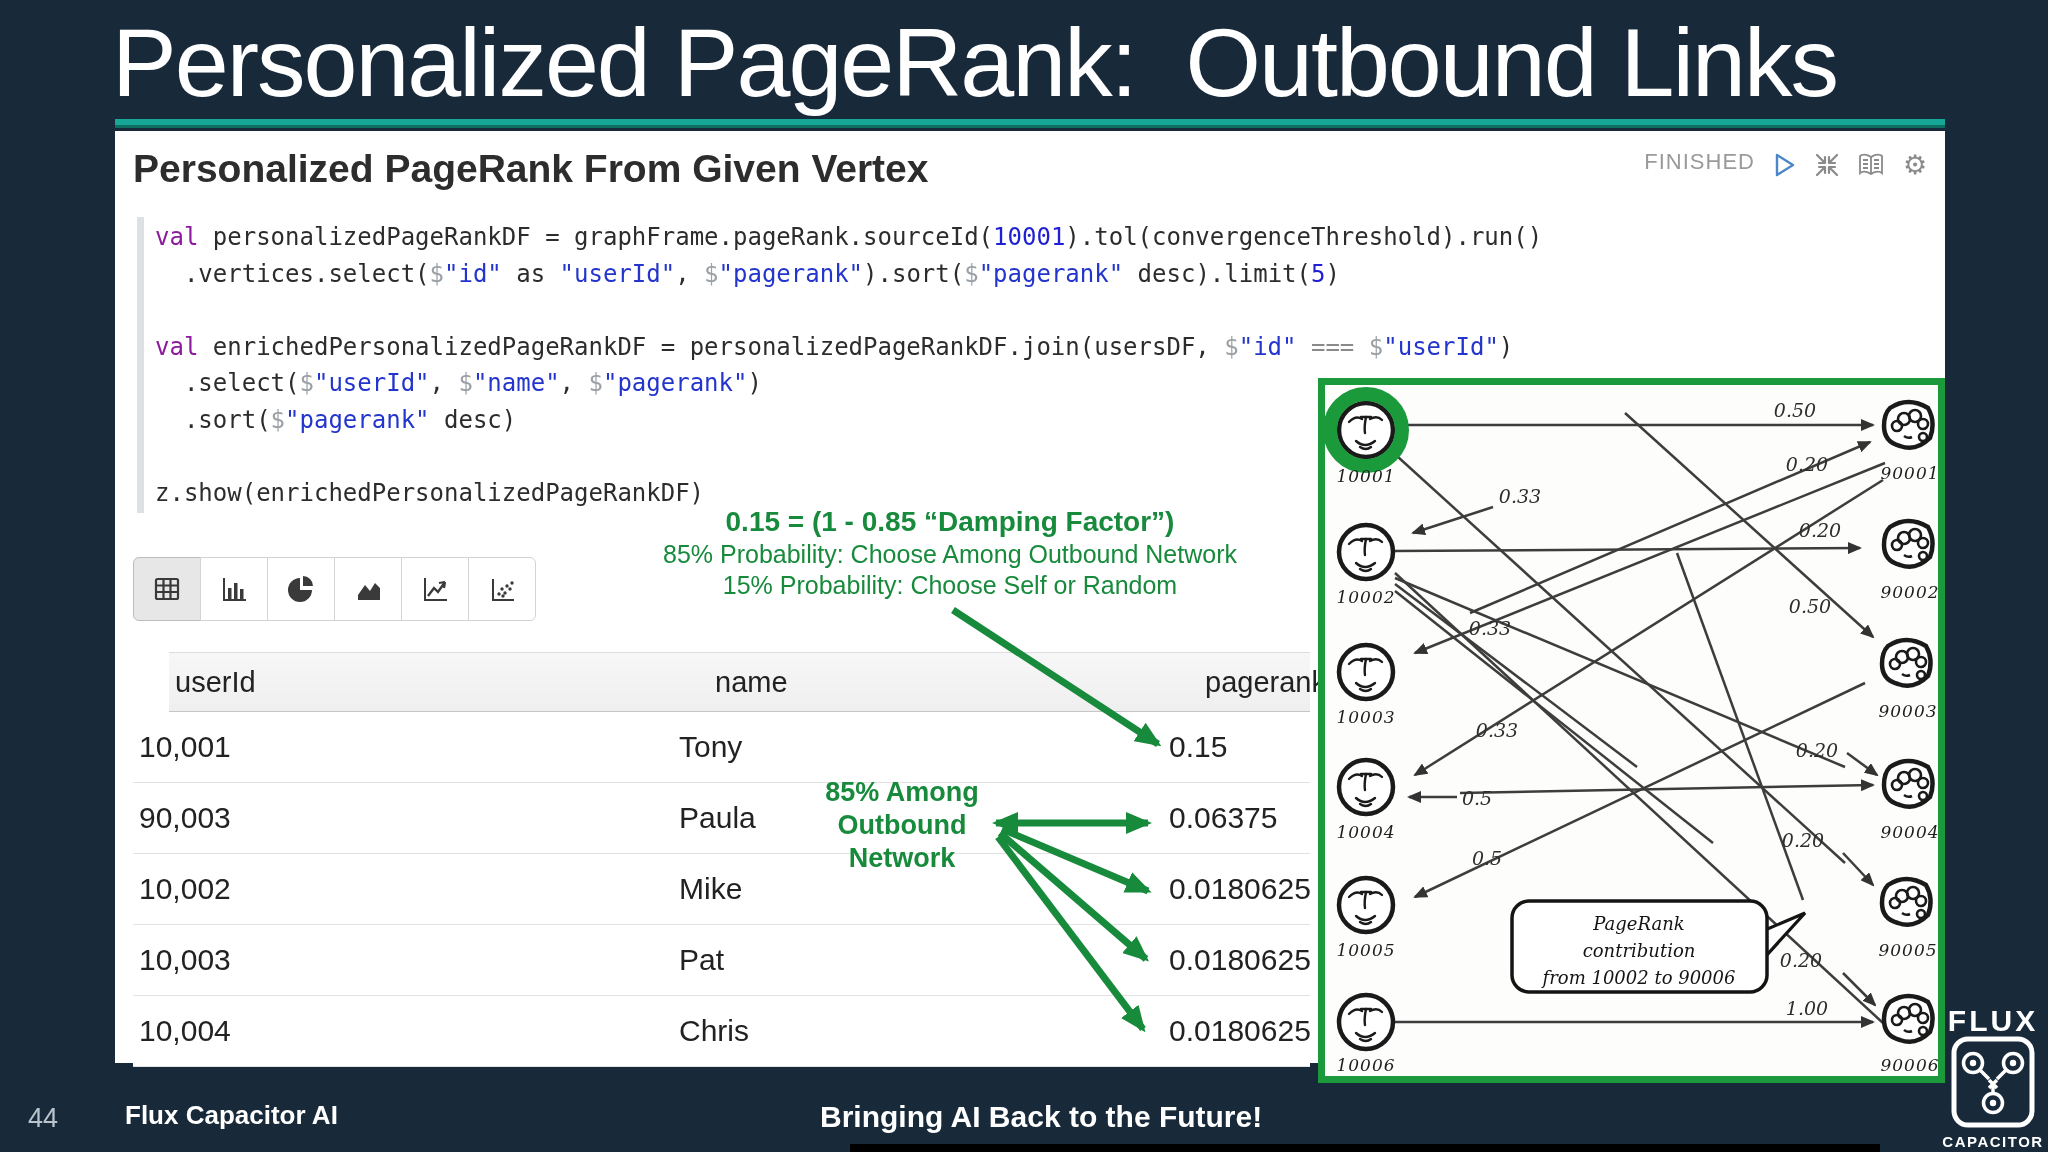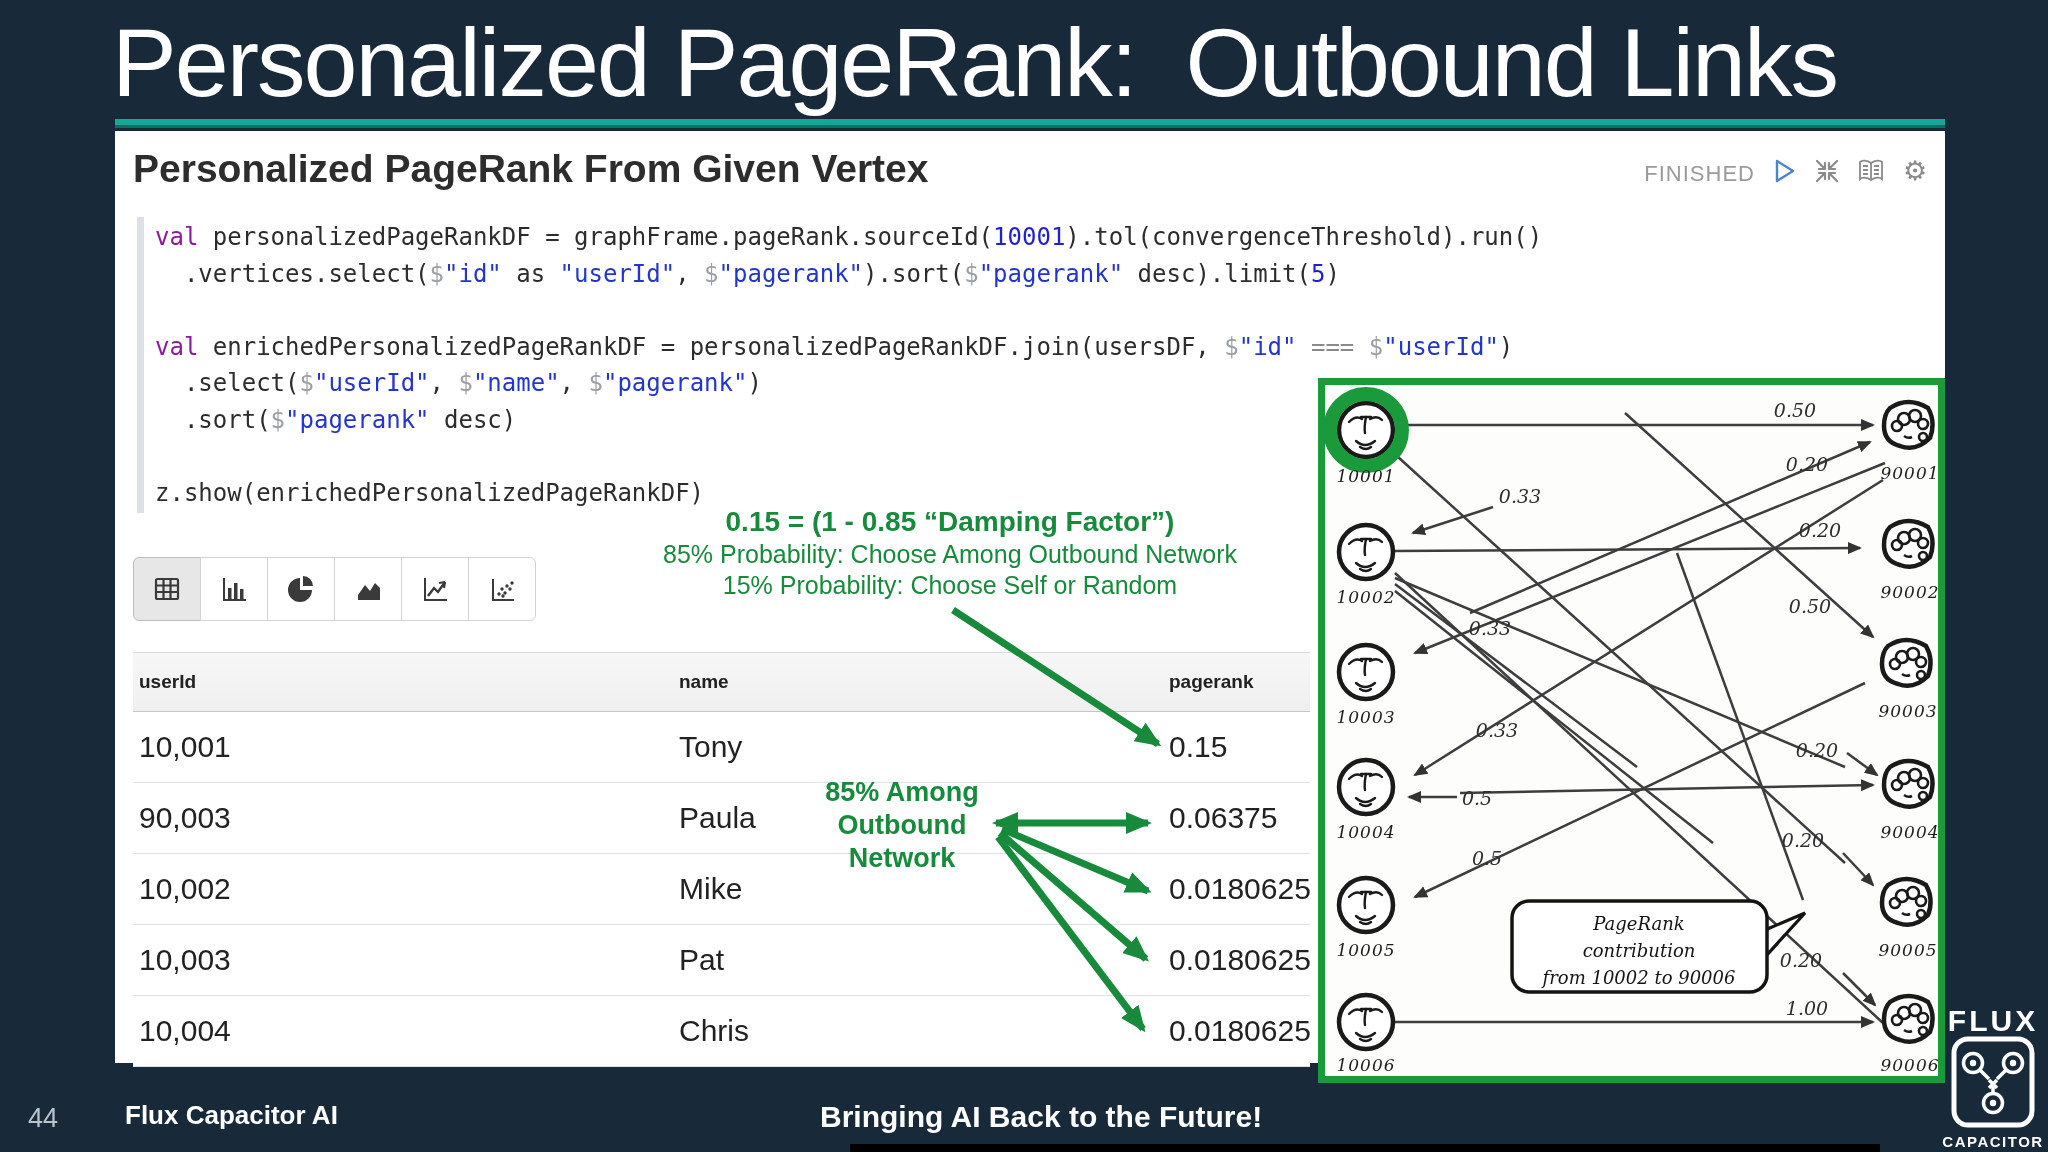--- a/index.html
+++ b/index.html
@@ -21,22 +21,22 @@
   
   .panel{
     position:absolute;left:115px;top:131px;width:1830px;height:932px;
     background:#ffffff;color:#2e2e2e;
   }
   .para-title{
     position:absolute;left:18px;top:16px;
     font-size:39px;font-weight:bold;color:#2d2d2d;
   }
   .status-row{
-    position:absolute;right:14px;top:24px;
-    display:flex;align-items:flex-end;gap:12px;
+    position:absolute;right:14px;top:18px;
+    display:flex;align-items:flex-start;gap:12px;
   }
   .status-text{
     font-size:22px;color:#9a9a9a;letter-spacing:1px;font-weight:400;
   }
   .icon-btn{width:32px;height:32px;display:flex;align-items:center;justify-content:center;cursor:pointer;}
   .gear-glyph{font-size:27px;color:#8a8a8a;line-height:1;}
   
   .code-gutter{
     position:absolute;left:22px;top:86px;width:7px;height:296px;background:#dde1e5;
   }
@@ -62,21 +62,21 @@
   }
   .chart-btn:first-child{border-radius:6px 0 0 6px;margin-left:0;}
   .chart-btn:last-child{border-radius:0 6px 6px 0;}
   .chart-btn.selected{background:#e7e7e7;border-color:#bdbdbd;}
   
   .result-table{position:absolute;left:18px;top:521px;width:1177px;font-size:30px;color:#222;}
   .thead{
     display:grid;grid-template-columns:540px 490px 1fr;height:58px;align-items:center;
     background:linear-gradient(#f7f7f7,#efefef);
     border-top:1px solid #dcdcdc;border-bottom:1px solid #c6c6c6;
-    font-weight:bold;font-size:19px;
+    font-weight:normal;font-size:29px;margin-left:36px;
   }
   .tr{
     display:grid;grid-template-columns:540px 490px 1fr;height:70px;align-items:center;
     border-bottom:1px solid #e2e2e2;background:#fff;
   }
   .th,.td{padding-left:6px;}
   
   .annot{position:absolute;color:#178a3c;text-align:center;z-index:6;}
   .damping-block{left:600px;top:505px;width:700px;}
   .damping-title{font-size:28px;font-weight:bold;line-height:34px;}

